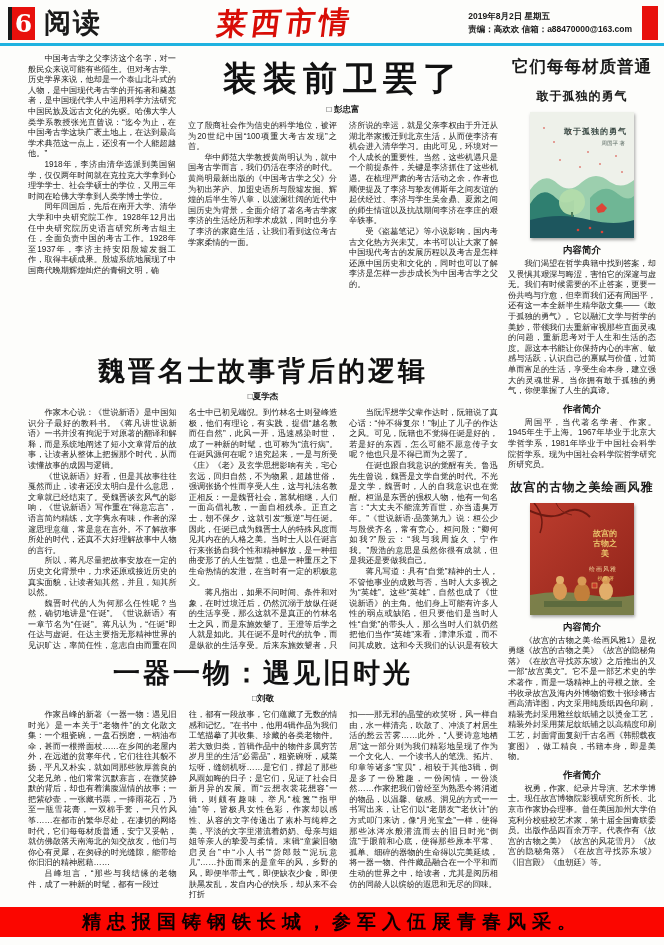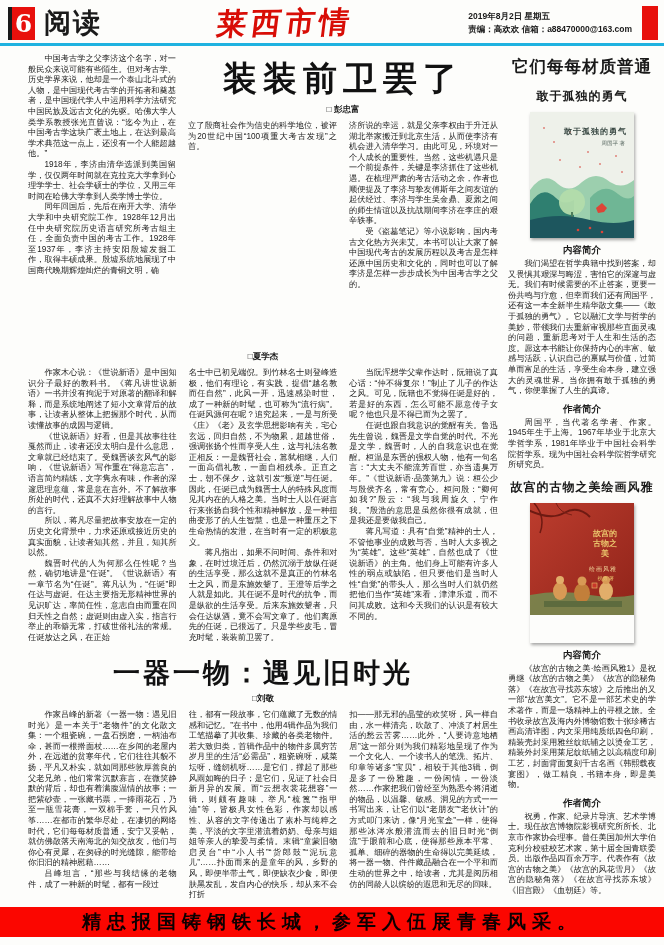--- a/index.html
+++ b/index.html
@@ -50,21 +50,21 @@
   .sidebar { flex:1; overflow:hidden; }
   .sb-header { text-align:center; font-size:16.5px; font-weight:900; letter-spacing:1px; margin:2px 0 10px; }
   .book-title { text-align:center; font-size:12px; font-weight:900; margin:8px 0 7px; letter-spacing:1px; }
   .sb-h { text-align:center; font-size:9.5px; font-weight:900; margin:6px 0 2px; }
   .sb-text p { text-indent:2em; margin:0; }
   .cover { position:relative; margin:0 auto; overflow:hidden; box-shadow:1px 2px 3px rgba(0,0,0,.35); }
   .cover svg { display:block; }
   .cover1 { width:104px; height:126px; }
   .c1-title { position:absolute; top:14px; right:7px; font-size:8px; font-weight:bold; color:#3b4a45; letter-spacing:1px; }
   .c1-author { position:absolute; top:28px; right:9px; font-size:5.5px; color:#5a6a63; }
-  .cover2 { width:104px; height:140px; }
+  .cover2 { width:104px; height:112px; }
   .c2-title { position:absolute; top:26px; right:14px; width:30px; font-size:8px; font-weight:bold; color:#e9c36b; line-height:10px; text-align:center; }
   .c2-subtitle { position:absolute; top:62px; right:17px; font-size:6px; color:#f0d59a; letter-spacing:1px; }
   .c2-author { position:absolute; top:72px; right:20px; font-size:5px; color:#e9c36b; }
   
   .banner {
     position:absolute; left:0; right:0; bottom:8px; height:30px; background:#fb0600;
     display:flex; align-items:center; justify-content:center;
   }
   .banner span {
     font-size:19px; font-weight:900; color:#0d0000; letter-spacing:6px; white-space:nowrap;
@@ -98,31 +98,33 @@
               <p>中国考古学之父李济这个名字，对一般民众来说可能有些陌生。但对考古学、历史学界来说，他却是一个泰山北斗式的人物，是中国现代考古学的开拓者和奠基者，是中国现代学人中运用科学方法研究中国民族及远古文化的先驱。哈佛大学人类学系教授张光直曾说：“迄今为止，在中国考古学这块广袤土地上，在达到最高学术典范这一点上，还没有一个人能超越他。”</p>
               <p>1918年，李济由清华选派到美国留学，仅仅两年时间就在克拉克大学拿到心理学学士、社会学硕士的学位，又用三年时间在哈佛大学拿到人类学博士学位。</p>
               <p>同年回国后，先后在南开大学、清华大学和中央研究院工作。1928年12月出任中央研究院历史语言研究所考古组主任，全面负责中国的考古工作。1928年至1937年，李济主持安阳殷墟发掘工作，取得丰硕成果。殷墟系统地展现了中国商代晚期辉煌灿烂的青铜文明，确</p>
             </div>
           <div class="a1-right">
             <h1 class="a-title t1">装装前卫罢了</h1>
             <div class="a-author">□ 彭忠富</div>
             <div class="cols">
               <div class="col bt cont">
                   <p>立了殷商社会作为信史的科学地位，被评为20世纪中国“100项重大考古发现”之首。</p>
+                  <p>华中师范大学教授黄尚明认为，就中国考古学而言，我们仍活在李济的时代。黄尚明最新出版的《中国考古学之父》分为初出茅庐、加盟史语所与殷墟发掘、辉煌的后半生等八章，以波澜壮阔的近代中国历史为背景，全面介绍了著名考古学家李济的生活经历和学术成就，同时也分享了李济的家庭生活，让我们看到这位考古学家柔情的一面。</p>
                 </div>
               <div class="col bt cont">
                   <p>济所说的幸运，就是父亲李权由于升迁从湖北举家搬迁到北京生活，从而使李济有机会进入清华学习。由此可见，环境对一个人成长的重要性。当然，这些机遇只是一个前提条件，关键是李济抓住了这些机遇。在梳理严肃的考古活动之余，作者也顺便提及了李济与挚友傅斯年之间友谊的起伏经过、李济与学生吴金鼎、夏鼐之间的师生情谊以及抗战期间李济在李庄的艰辛轶事。</p>
                   <p>受《盗墓笔记》等小说影响，国内考古文化热方兴未艾。本书可以让大家了解中国现代考古的发展历程以及考古是怎样还原中国历史和文化的，同时也可以了解李济是怎样一步步成长为中国考古学之父的。</p>
                 </div>
             </div>
           </div>
         </div>
       </section>
 
       <section class="a2">
+        <h2 class="a-title t2">魏晋名士故事背后的逻辑</h2>
         <div class="a-author">□夏学杰</div>
         <div class="cols3">
           <div class="col bt">
               <p>作家木心说：《世说新语》是中国知识分子最好的教科书。《蒋凡讲世说新语》一书并没有拘泥于对原著的翻译和解释，而是系统地阐述了短小文章背后的故事，让读者从整体上把握那个时代，从而读懂故事的成因与逻辑。</p>
               <p>《世说新语》好看，但是其故事往往戛然而止，读者还没太明白是什么意思，文章就已经结束了。受魏晋谈玄风气的影响，《世说新语》写作重在“得意忘言”，语言简约精练，文字隽永有味，作者的深邃思理意蕴，常是意在言外。不了解故事所处的时代，还真不大好理解故事中人物的言行。</p>
               <p>所以，蒋凡尽量把故事安放在一定的历史文化背景中，力求还原或接近历史的真实面貌，让读者知其然，并且，知其所以然。</p>
               <p>魏晋时代的人为何那么任性呢？当然，确切地讲是“任诞”。《世说新语》有一章节名为“任诞”。蒋凡认为，“任诞”即任达与虚诞。任达主要指无形精神世界的见识旷达，率简任性，意志自由而重在回归天性之自然；虚诞则由虚入实，指言行举止的乖僻无常，打破世俗礼法的常规。任诞放达之风，在正始</p>
             </div>
           <div class="col bt cont">
               <p>名士中已初见端倪。到竹林名士则登峰造极，他们有理论，有实践，提倡“越名教而任自然”，此风一开，迅速感染时世，成了一种新的时髦，也可称为“流行病”。任诞风源何在呢？追究起来，一是与所受《庄》《老》及玄学思想影响有关，宅心玄远，回归自然，不为物累，超越世俗，强调张扬个性而享受人生，这与礼法名教正相反：一是魏晋社会，篡弑相继，人们一面高倡礼教，一面自相残杀。正直之士，朝不保夕，这就引发“叛逆”与任诞。因此，任诞已成为魏晋士人的特殊风度而见其内在的人格之美。当时士人以任诞言行来张扬自我个性和精神解放，是一种扭曲变形了的人生智慧，也是一种重压之下生命热情的发泄，在当时有一定的积极意义。</p>

